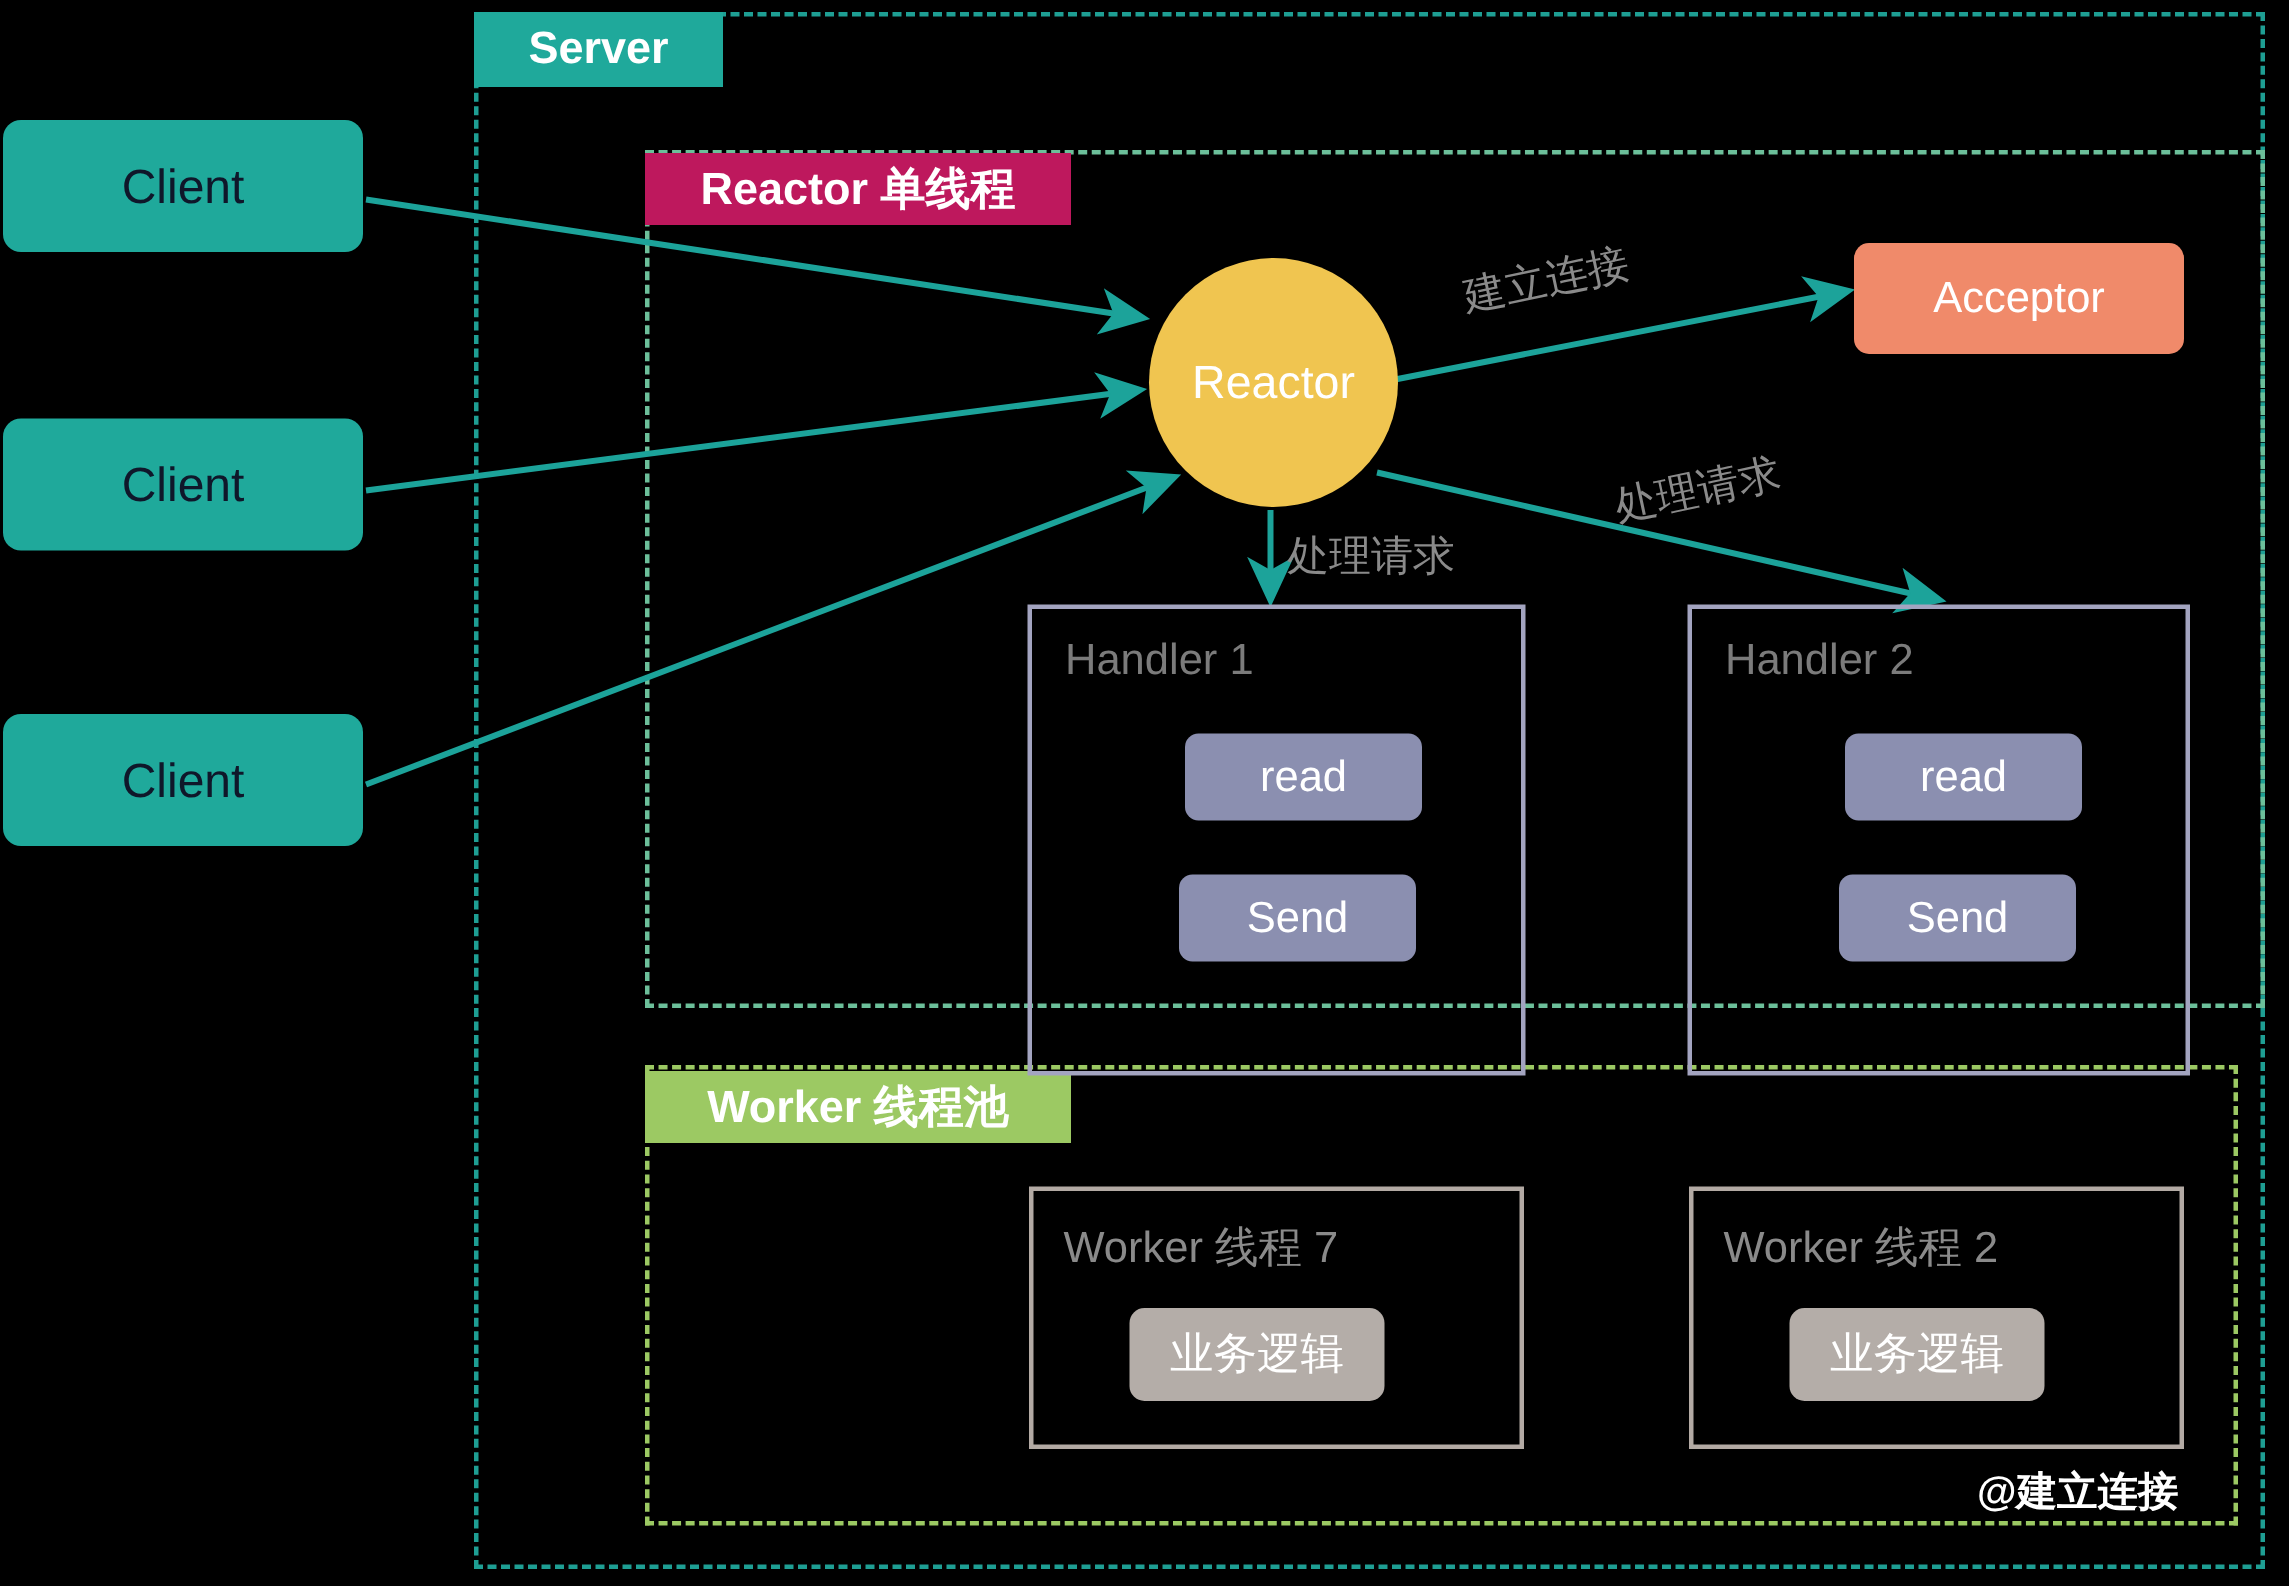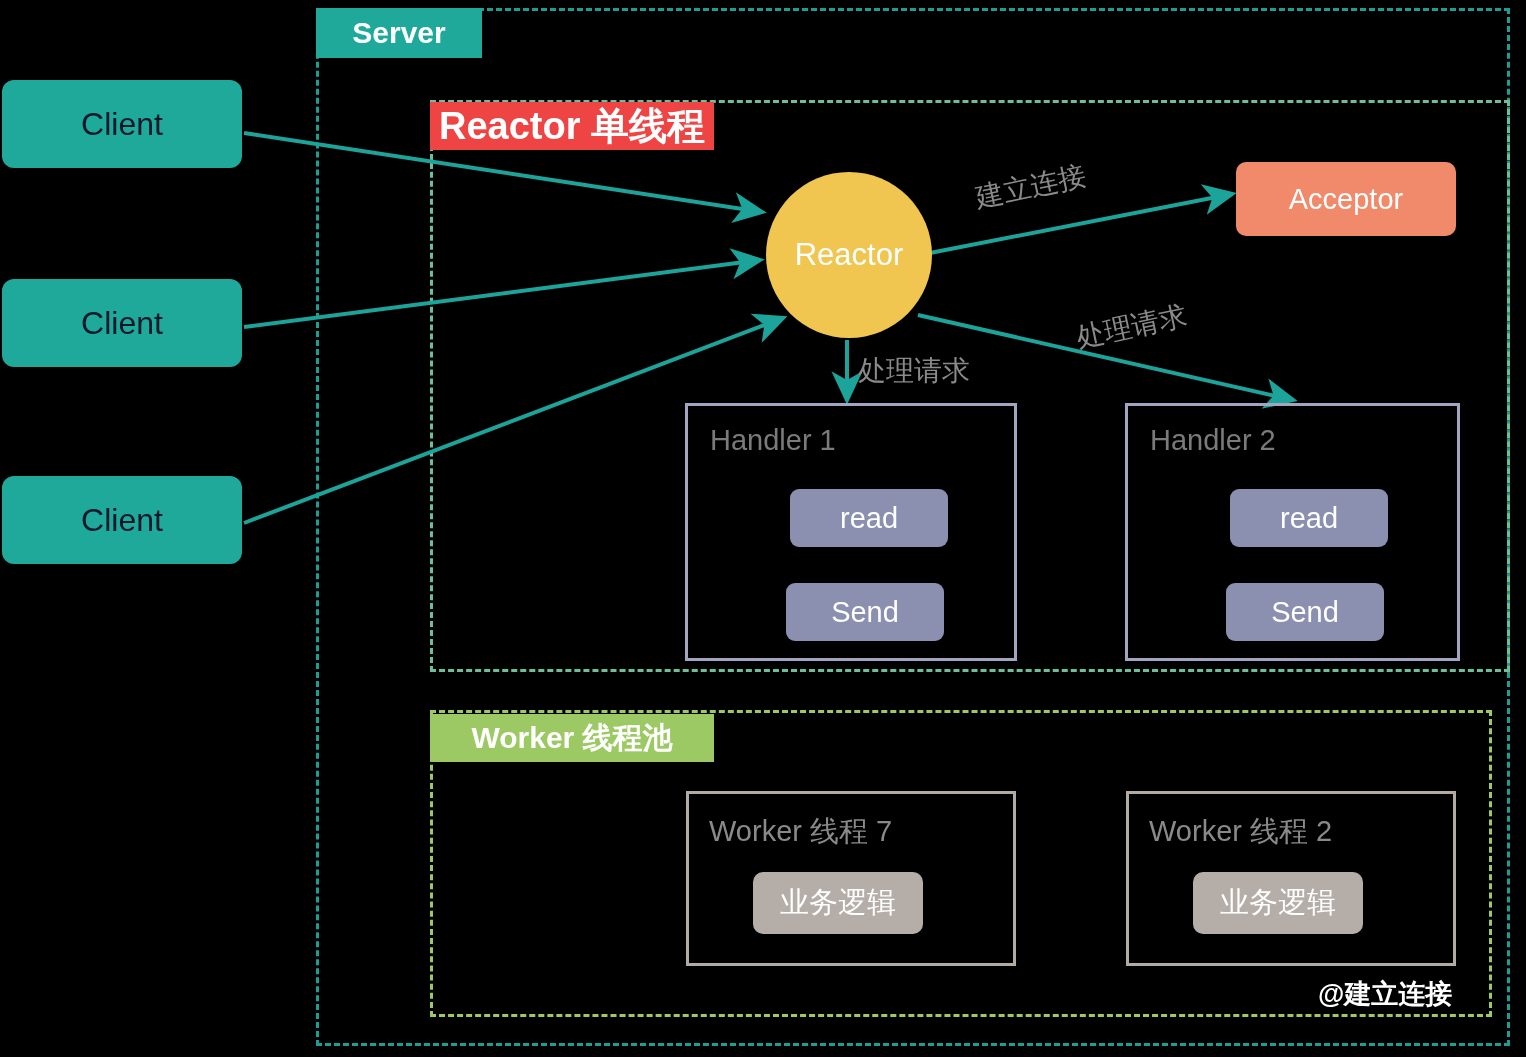--- a/index.html
+++ b/index.html
@@ -50,22 +50,22 @@
   }
   .tag-server {
     left: 316px; top: 8px;
     width: 166px; height: 50px;
     background: #1FA99B;
     font-size: 30px;
   }
   .tag-reactor {
     left: 430px; top: 102px;
     width: 284px; height: 48px;
-    background: #ef4444;
-    font-size: 38px;
+    background: #be185d;
+    font-size: 30px;
   }
   .tag-worker {
     left: 430px; top: 714px;
     width: 284px; height: 48px;
     background: #9CC963;
     font-size: 30px;
   }
 
   
   .client {
@@ -107,21 +107,21 @@
     display: flex;
     align-items: center;
     justify-content: center;
   }
 
   
   .handler {
     border: 3px solid #A3A4C0;
     box-sizing: border-box;
     top: 403px;
-    height: 258px;
+    height: 314px;
   }
   .handler-1 { left: 685px; width: 332px; }
   .handler-2 { left: 1125px; width: 335px; }
   .handler-title {
     position: absolute;
     left: 22px; top: 18px;
     color: #7B7B7B;
     font-size: 29px;
     white-space: nowrap;
   }

